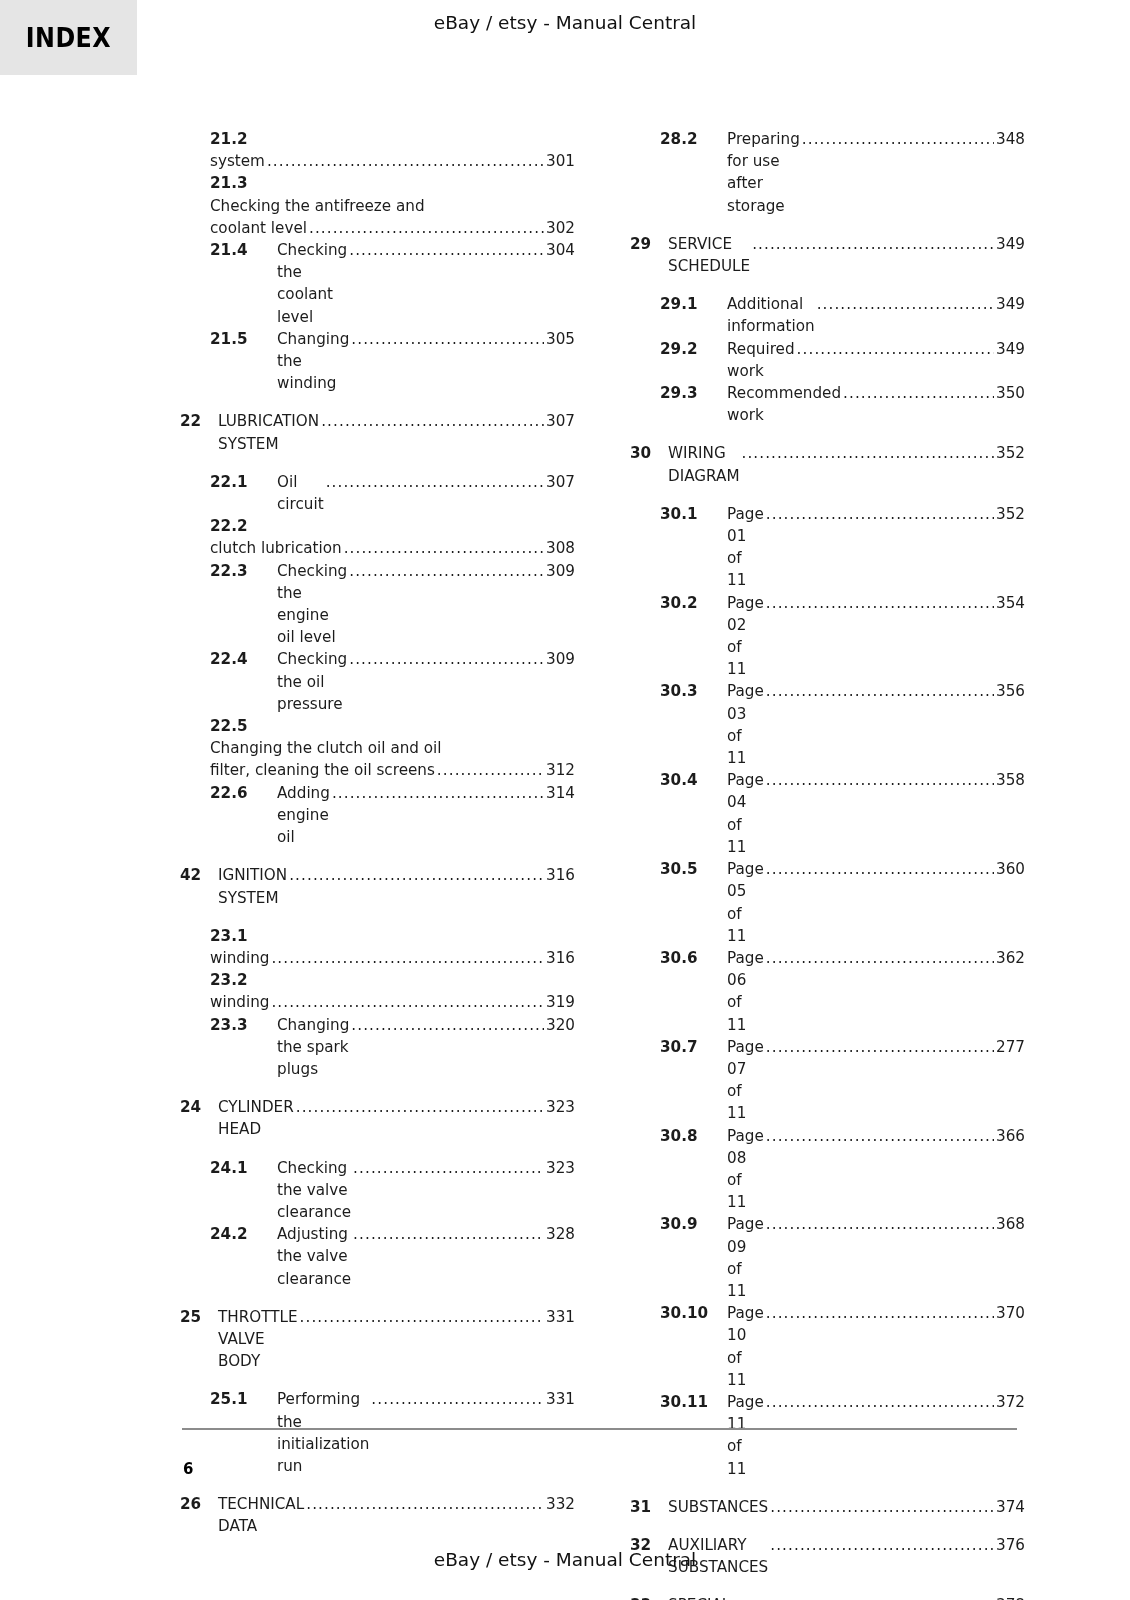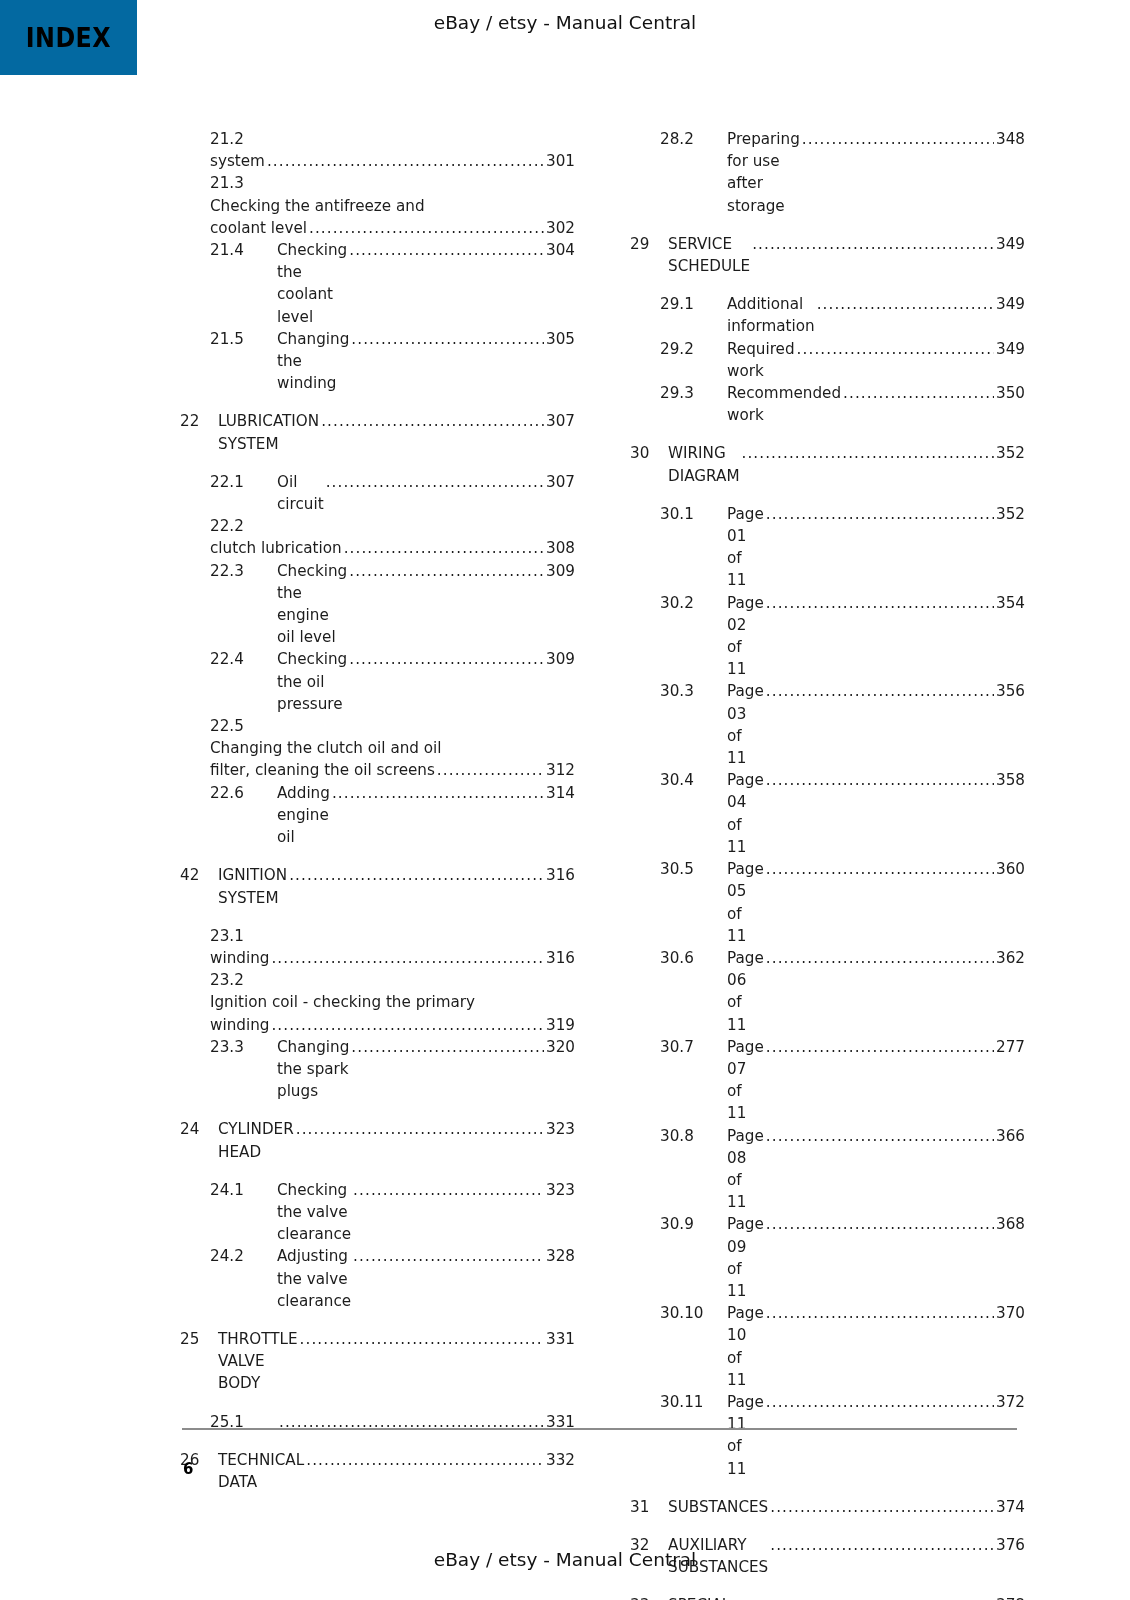--- a/index.html
+++ b/index.html
@@ -12,21 +12,21 @@
     color: #1a1a1a;
     position: relative;
     overflow: hidden;
   }
 
   
   .index-tab {
     position: absolute;
     left: 0; top: 0;
     width: 137px; height: 75px;
-    background: #0369a1;
+    background: #e5e5e5;
     display: flex;
     align-items: center;
     justify-content: center;
   }
   .index-tab-label {
     font-family: "DejaVu Sans", "Liberation Sans", sans-serif;
     font-weight: bold;
     font-size: 27px;
     letter-spacing: 0.5px;
     color: #000;
@@ -61,20 +61,21 @@
   .entry {
     display: flex;
     align-items: baseline;
     font-size: 15.2px;
     line-height: 22.2px;
     color: #1c1c1c;
   }
   .entry .num {
     flex: 0 0 auto;
     white-space: nowrap;
+    font-weight: bold;
   }
   .entry .body {
     flex: 1 1 auto;
     display: flex;
     align-items: baseline;
     min-width: 0;
   }
   .entry .title { white-space: pre-wrap; }
   .entry .leader {
     flex: 1 1 auto;
@@ -259,23 +260,20 @@
             <span class="title-part">winding</span>
             <span class="leader">................................................................................................................................................................................................................................................................................................................................................................................................................</span>
             <span class="page">316</span>
           </span>
         </span>
       </div>
       <div class="entry level-1 wrap">
         <span class="num">23.2</span>
         <span class="body">
           <span class="wrapline">
-            <span class="title-part">Ignition coil - checking the primary</span>
-          </span>
-          <span class="wrapline">
             <span class="title-part">winding</span>
             <span class="leader">................................................................................................................................................................................................................................................................................................................................................................................................................</span>
             <span class="page">319</span>
           </span>
         </span>
       </div>
       <div class="entry level-1">
         <span class="num">23.3</span>
         <span class="body">
           <span class="title">Changing the spark plugs</span>
@@ -311,20 +309,21 @@
         <span class="num">25</span>
         <span class="body">
           <span class="title">THROTTLE VALVE BODY</span>
           <span class="leader">................................................................................................................................................................................................................................................................................................................................................................................................................</span>
           <span class="page">331</span>
         </span>
       </div>
       <div class="entry level-1">
         <span class="num">25.1</span>
         <span class="body">
+          <span class="title">Performing the initialization run</span>
           <span class="leader">................................................................................................................................................................................................................................................................................................................................................................................................................</span>
           <span class="page">331</span>
         </span>
       </div>
       <div class="entry level-0">
         <span class="num">26</span>
         <span class="body">
           <span class="title">TECHNICAL DATA</span>
           <span class="leader">................................................................................................................................................................................................................................................................................................................................................................................................................</span>
           <span class="page">332</span>

